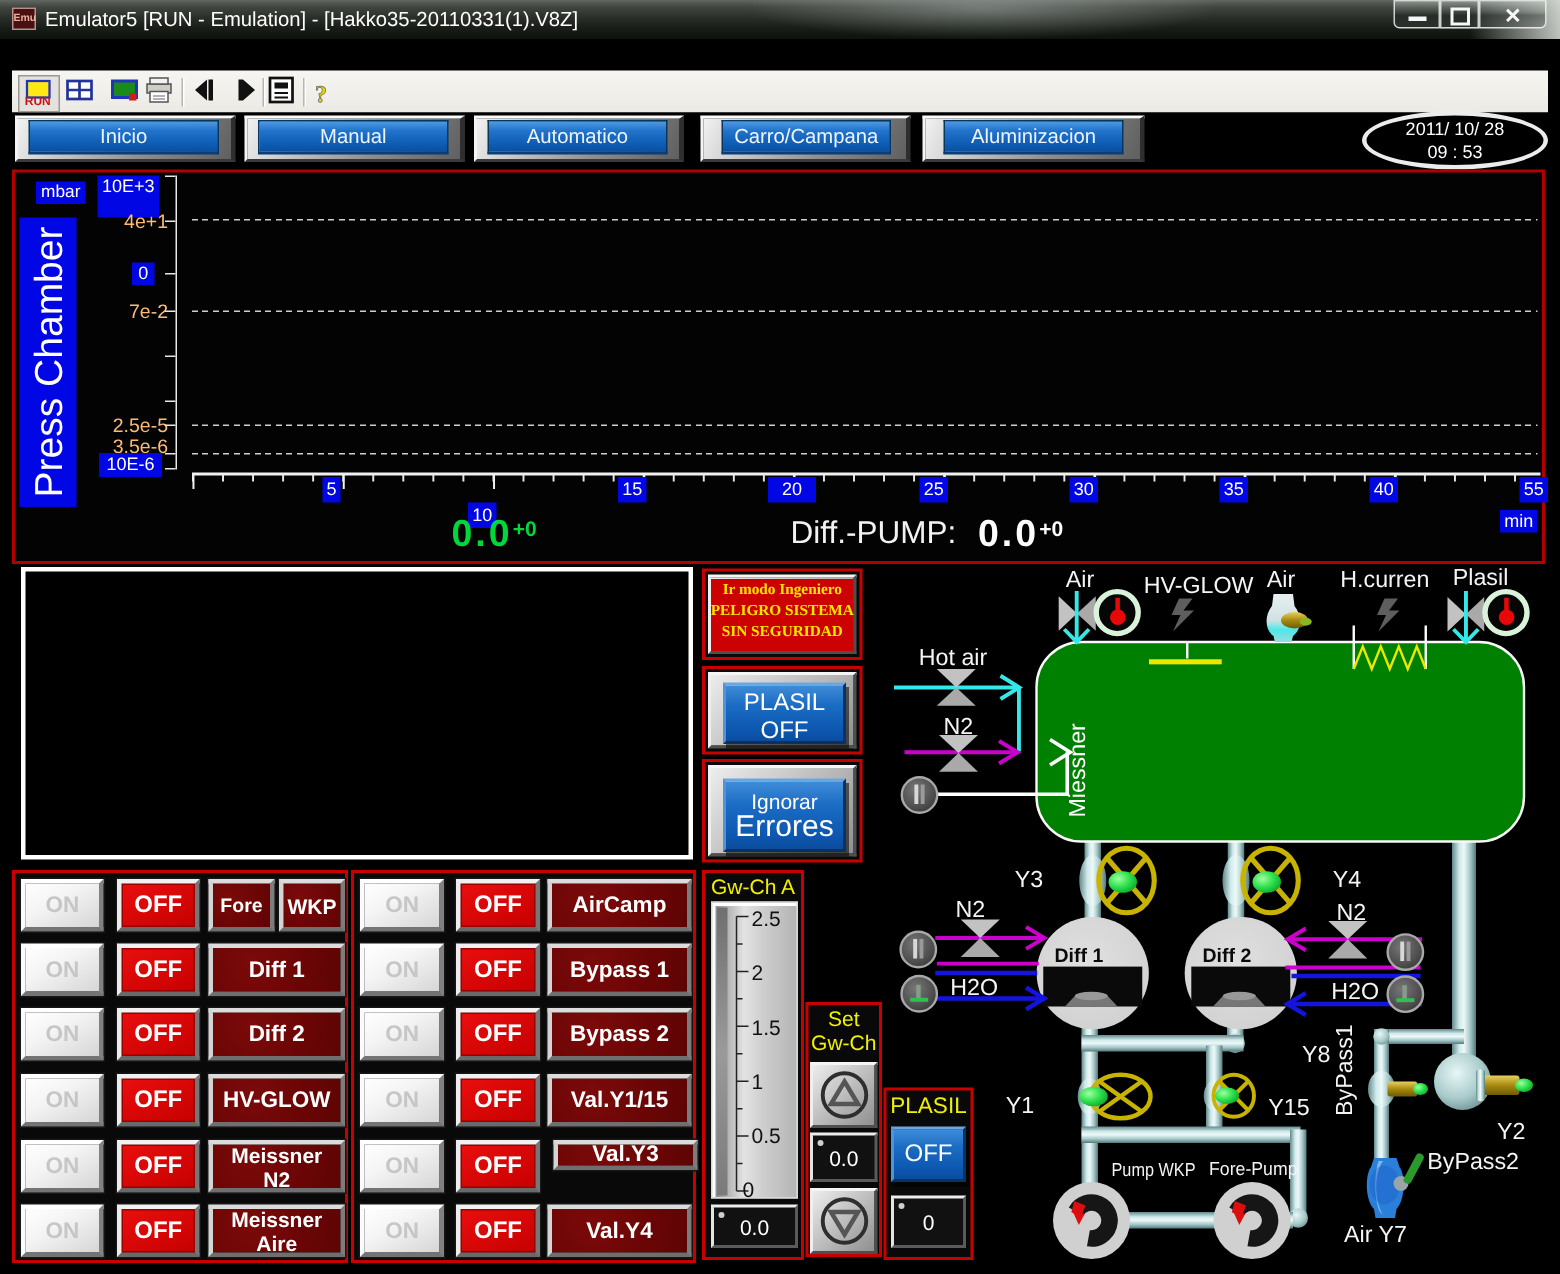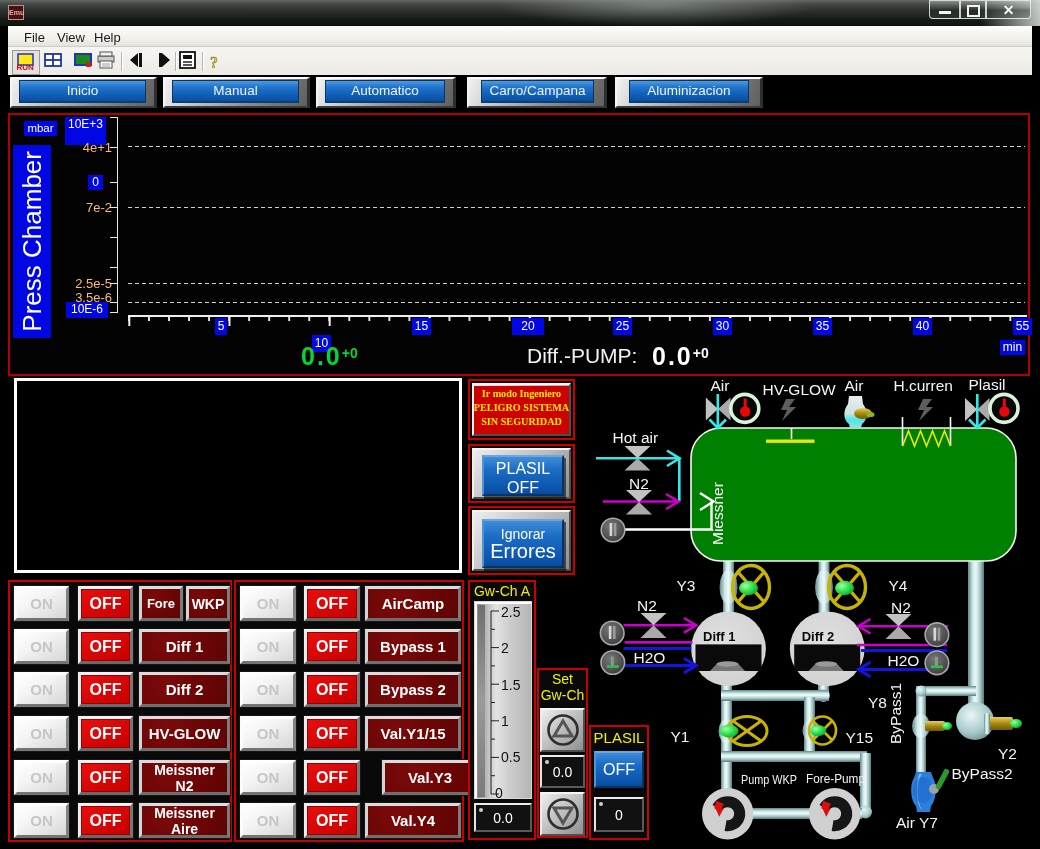--- a/index.html
+++ b/index.html
@@ -42,33 +42,29 @@
 .blkdisp{background:#111;border:2px solid;border-color:#ececec #5a5a5a #5a5a5a #e4e4e4;color:#fff;display:flex;align-items:center;justify-content:center;box-sizing:border-box;font-size:14px}
 .blkdisp::before{content:"";position:absolute;left:3px;top:3px;width:4px;height:4px;background:#cfcfcf;border-radius:50%}
 </style></head>
 <body>
 <div id="stage">
 
 <div class="a" id="titlebar"></div>
 <div class="a" id="tb-light1"></div>
     <div class="a" id="tb-light2"></div>
 <div class="a" id="emuicon">Emu</div>
+<div class="a" id="title">Emulator5 [RUN - Emulation] - [Hakko35-20110331(1).V8Z]</div>
 <div class="a wbtn" style="left:929px;width:31px;border-radius:0 0 0 4px">
       <span style="width:12px;height:3px;background:#f6f6f6;display:block;margin-top:6px"></span>
     </div>
 <div class="a wbtn" style="left:960px;width:26px">
       <span style="width:9px;height:8px;border:2px solid #f6f6f6;display:block;margin-top:2px"></span>
     </div>
 <div class="a wbtn" style="left:986px;width:45px;border-radius:0 0 4px 0;color:#f8f8f8;font-size:14px;font-weight:bold">✕</div>
 
-<div class="a" id="menubar">
-      <span style="position:absolute;left:16px;top:4px">File</span>
-      <span style="position:absolute;left:49px;top:4px">View</span>
-      <span style="position:absolute;left:86px;top:4px">Help</span>
-    </div>
 
 <div class="a" id="toolbar"></div>
 <div class="a" style="left:12px;top:50px;width:26px;height:23px;border:1px solid #9a9894;background:#e4e2dc"></div>
 <div class="a tsep" style="left:121px"></div>
     <div class="a tsep" style="left:175px"></div>
     <div class="a tsep" style="left:202px"></div>
 <svg class="a" style="left:0;top:47px" width="240" height="28" viewBox="0 0 240 28">
  <g>
         <rect x="18" y="7" width="15" height="11" fill="#ffe814" stroke="#2233bb" stroke-width="1.5"></rect>
         <text x="16.5" y="23" font-size="8" font-weight="bold" fill="#cc1111" font-family="Liberation Sans">RUN</text>
@@ -111,20 +107,21 @@
 <div class="a tabpad" style="left:10px;width:147px"></div>
     <div class="a tabbtn" style="left:19px;width:127px">Inicio</div>
 <div class="a tabpad" style="left:163px;width:147px"></div>
     <div class="a tabbtn" style="left:172px;width:127px">Manual</div>
 <div class="a tabpad" style="left:316px;width:140px"></div>
     <div class="a tabbtn" style="left:325px;width:120px">Automatico</div>
 <div class="a tabpad" style="left:467px;width:140px"></div>
     <div class="a tabbtn" style="left:481px;width:113px">Carro/Campana</div>
 <div class="a tabpad" style="left:615px;width:148px"></div>
     <div class="a tabbtn" style="left:629px;width:120px">Aluminizacion</div>
+<div class="a" id="dateoval">2011/ 10/ 28<br>09 : 53</div>
 
 <div class="a" id="chartbox"></div>
 <div class="a bluebox" style="left:24px;top:121px;width:33px;height:15px;font-size:11.5px">mbar</div>
 <div class="a" id="vlabel">
       <span>Press Chamber</span>
     </div>
 <div class="a bluebox" style="left:65px;top:117px;width:41px;height:28px">10E+3</div>
 <div class="a ylab" style="left:66px;top:140px">4e+1</div>
 <div class="a bluebox" style="left:88px;top:175px;width:15px;height:15px">0</div>
 <div class="a ylab" style="left:66px;top:200px">7e-2</div>
@@ -204,21 +201,21 @@
 <div class="a bOFF" style="left:78px;top:716px;width:55px;height:35px">OFF</div>
 <div class="a bLBL" style="left:139px;top:716px;width:91px;height:35px;font-size:15px">HV-GLOW</div>
 <div class="a bON" style="left:240px;top:716px;width:56px;height:35px">ON</div>
 <div class="a bOFF" style="left:304px;top:716px;width:56px;height:35px">OFF</div>
 <div class="a bLBL" style="left:365px;top:716px;width:96px;height:35px">Val.Y1/15</div>
 <div class="a bON" style="left:14px;top:760px;width:55px;height:35px">ON</div>
 <div class="a bOFF" style="left:78px;top:760px;width:55px;height:35px">OFF</div>
 <div class="a bLBL" style="left:139px;top:760px;width:91px;height:35px;font-size:14px">Meissner<br>N2</div>
 <div class="a bON" style="left:240px;top:760px;width:56px;height:35px">ON</div>
 <div class="a bOFF" style="left:304px;top:760px;width:56px;height:35px">OFF</div>
-<div class="a bLBL" style="left:382px;top:760px;width:96px;height:35px">Val.Y3</div>
+<div class="a bLBL" style="left:369px;top:760px;width:96px;height:20px">Val.Y3</div>
 <div class="a bON" style="left:14px;top:803px;width:55px;height:35px">ON</div>
 <div class="a bOFF" style="left:78px;top:803px;width:55px;height:35px">OFF</div>
 <div class="a bLBL" style="left:139px;top:803px;width:91px;height:35px;font-size:14px">Meissner<br>Aire</div>
 <div class="a bON" style="left:240px;top:803px;width:56px;height:35px">ON</div>
 <div class="a bOFF" style="left:304px;top:803px;width:56px;height:35px">OFF</div>
 <div class="a bLBL" style="left:365px;top:803px;width:96px;height:35px">Val.Y4</div>
 
 <div class="a redpan" style="left:468px;top:580px;width:68px;height:260px"></div>
 <div class="a ylw" style="left:470px;top:583px;width:64px">Gw-Ch A</div>
 <div class="a" style="left:474px;top:601px;width:58px;height:198px;background:#fff;border:1px solid #d8d8d8;box-sizing:border-box">

